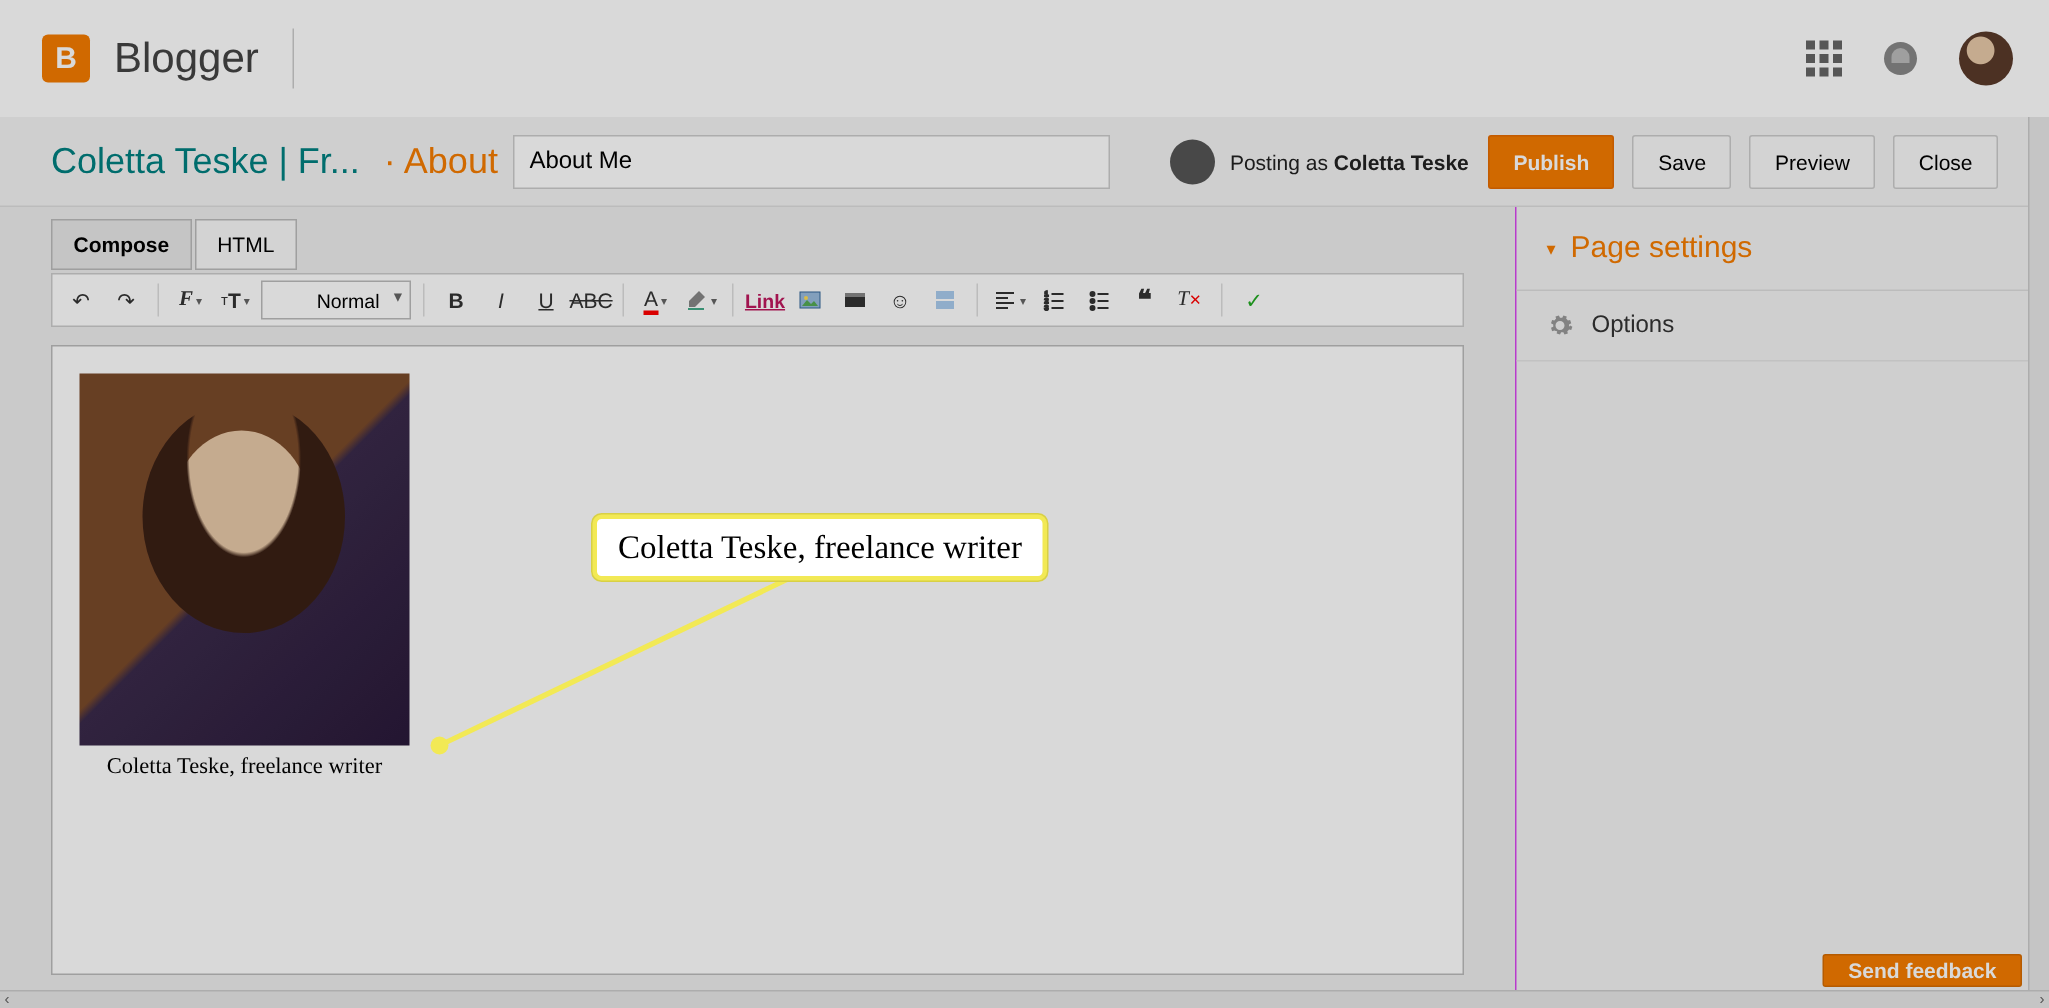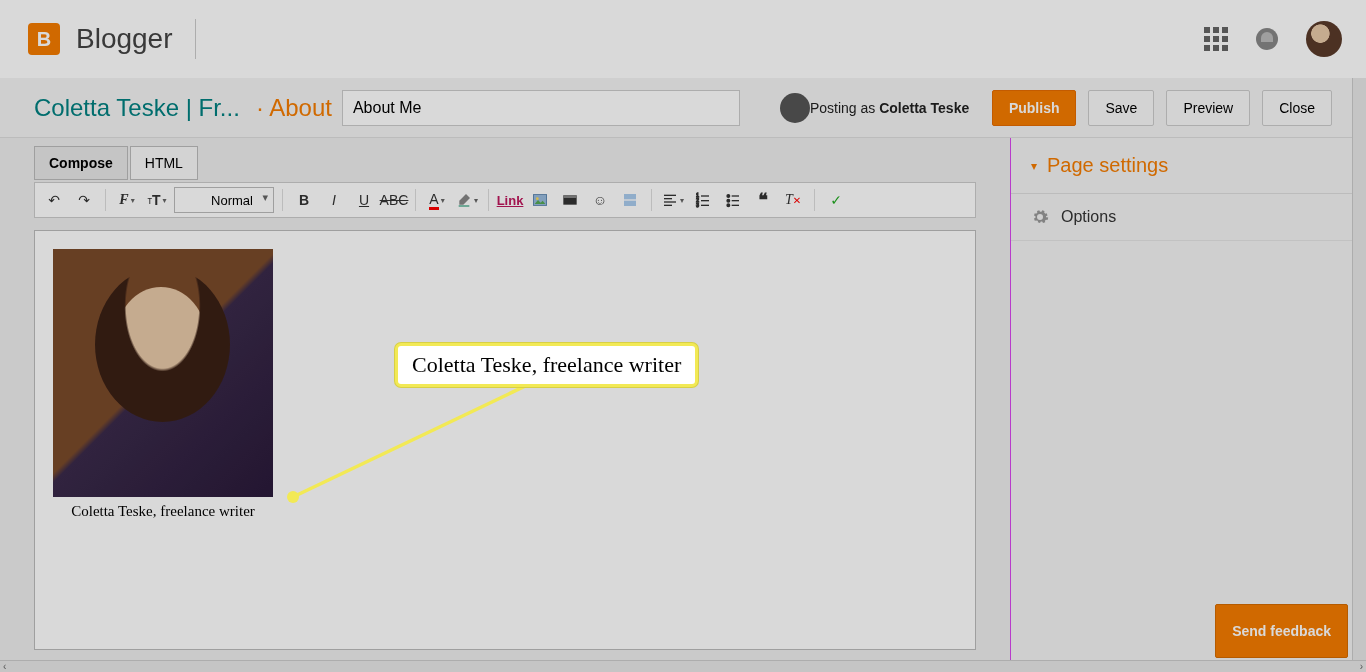--- a/index.html
+++ b/index.html
@@ -15,21 +15,21 @@
 .apps-icon span { background: #666; }
 .bell { width: 22px; height: 22px; background: #888; border-radius: 50%; position: relative; cursor: pointer; }
 .bell::after { content: ''; position: absolute; top: 4px; left: 5px; width: 12px; height: 10px; background: #bbb; border-radius: 6px 6px 0 0; }
 .avatar { width: 36px; height: 36px; border-radius: 50%; background: radial-gradient(circle at 40% 35%, #e8c9a8 28%, #5a3a2a 30%); cursor: pointer; }
 
 .subbar { height: 60px; background: #f4f4f4; display: flex; align-items: center; padding: 0 34px; gap: 10px; border-bottom: 1px solid #ddd; }
 .blog-title { color: #008080; font-size: 24px; max-width: 210px; overflow: hidden; text-overflow: ellipsis; white-space: nowrap; }
 .page-label { color: #f57c00; font-size: 24px; margin-left: 6px; }
 .page-label::before { content: '· '; color: #f57c00; }
 .title-input { width: 398px; height: 36px; border: 1px solid #ccc; padding: 0 10px; font-size: 16px; background: #fff; }
-.posting-block { display: flex; align-items: center; margin-left: 30px; }
+.posting-block { display: flex; align-items: center; gap: 10px; margin-left: 30px; }
 .small-avatar { width: 30px; height: 30px; border-radius: 50%; background: #555; }
 .posting-text { font-size: 14px; color: #222; }
 .posting-text b { font-weight: bold; }
 .btn { height: 36px; padding: 0 16px; border: 1px solid #ccc; background: #f8f8f8; font-size: 14px; cursor: pointer; border-radius: 2px; }
 .btn-primary { background: #f57c00; color: #fff; border-color: #e56b00; font-weight: bold; }
 .subbar-actions { margin-left: auto; display: flex; gap: 12px; }
 
 .main { display: flex; height: calc(100% - 138px); }
 .editor-area { flex: 1; background: #eee; padding: 8px 34px 20px; }
 .tab-row { display: flex; gap: 2px; margin-bottom: 2px; }
@@ -54,21 +54,21 @@
 .callout { position: absolute; top: 112px; left: 360px; background: #fff; border: 3px solid #f2e955; border-radius: 6px; padding: 6px 14px; font-family: 'Times New Roman', serif; font-size: 22px; z-index: 20; box-shadow: 0 0 0 1px #d8d045; }
 .callout-line-svg { position: absolute; top: 130px; left: 235px; z-index: 19; pointer-events: none; }
 .callout-dot { position: absolute; width: 12px; height: 12px; background: #f2e955; border-radius: 50%; top: 260px; left: 252px; z-index: 20; }
 
 .sidebar { width: 356px; background: #f4f4f4; border-left: 1px solid #d946ef; }
 .side-header { padding: 16px 20px; color: #f57c00; font-size: 20px; display: flex; align-items: center; gap: 10px; cursor: pointer; border-bottom: 1px solid #ddd; }
 .side-header::before { content: '▾'; font-size: 12px; color: #f57c00; }
 .side-item { padding: 14px 20px; display: flex; align-items: center; gap: 12px; font-size: 16px; color: #333; border-bottom: 1px solid #e4e4e4; cursor: pointer; }
 .gear { width: 18px; height: 18px; color: #888; }
 
-.feedback { position: absolute; bottom: 14px; right: 18px; background: #f57c00; color: #fff; border: 1px solid #d56b00; padding: 18px 16px; font-size: 14px; font-weight: bold; cursor: pointer; z-index: 2; border-radius: 2px; }
+.feedback { position: absolute; bottom: 14px; right: 18px; background: #f57c00; color: #fff; border: 1px solid #d56b00; padding: 2px 16px; font-size: 14px; font-weight: bold; cursor: pointer; z-index: 2; border-radius: 2px; }
 
 .bottom-scroll { position: absolute; bottom: 0; left: 0; right: 0; height: 12px; background: #e8e8e8; border-top: 1px solid #ccc; display: flex; align-items: center; justify-content: space-between; font-size: 10px; color: #666; padding: 0 3px; z-index: 1; }
 .right-scroll { position: absolute; top: 0; right: 0; width: 14px; height: 100%; background: #e8e8e8; border-left: 1px solid #ccc; }
 .right-scroll-thumb { width: 10px; margin: 2px auto; height: 12px; background: #bbb; border-radius: 2px; }
 
 svg.icon { width: 16px; height: 16px; }
 </style>
 </head>
 <body>
 

